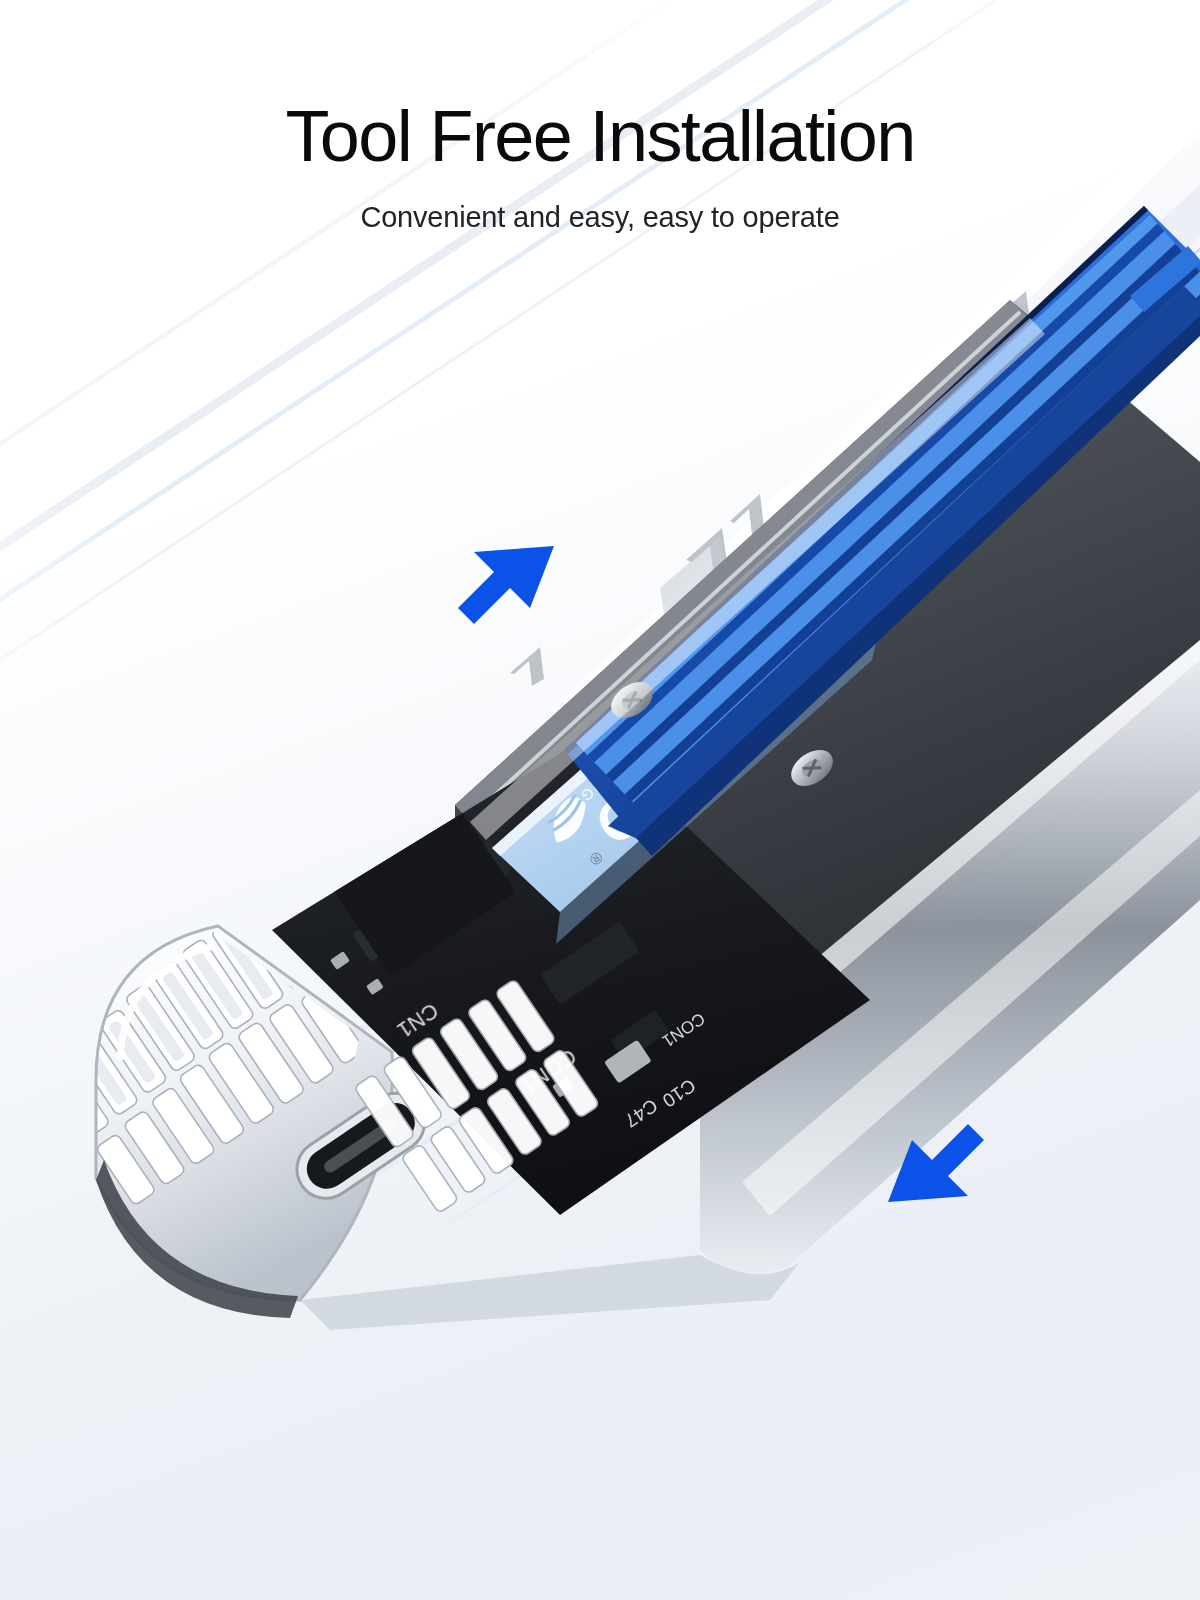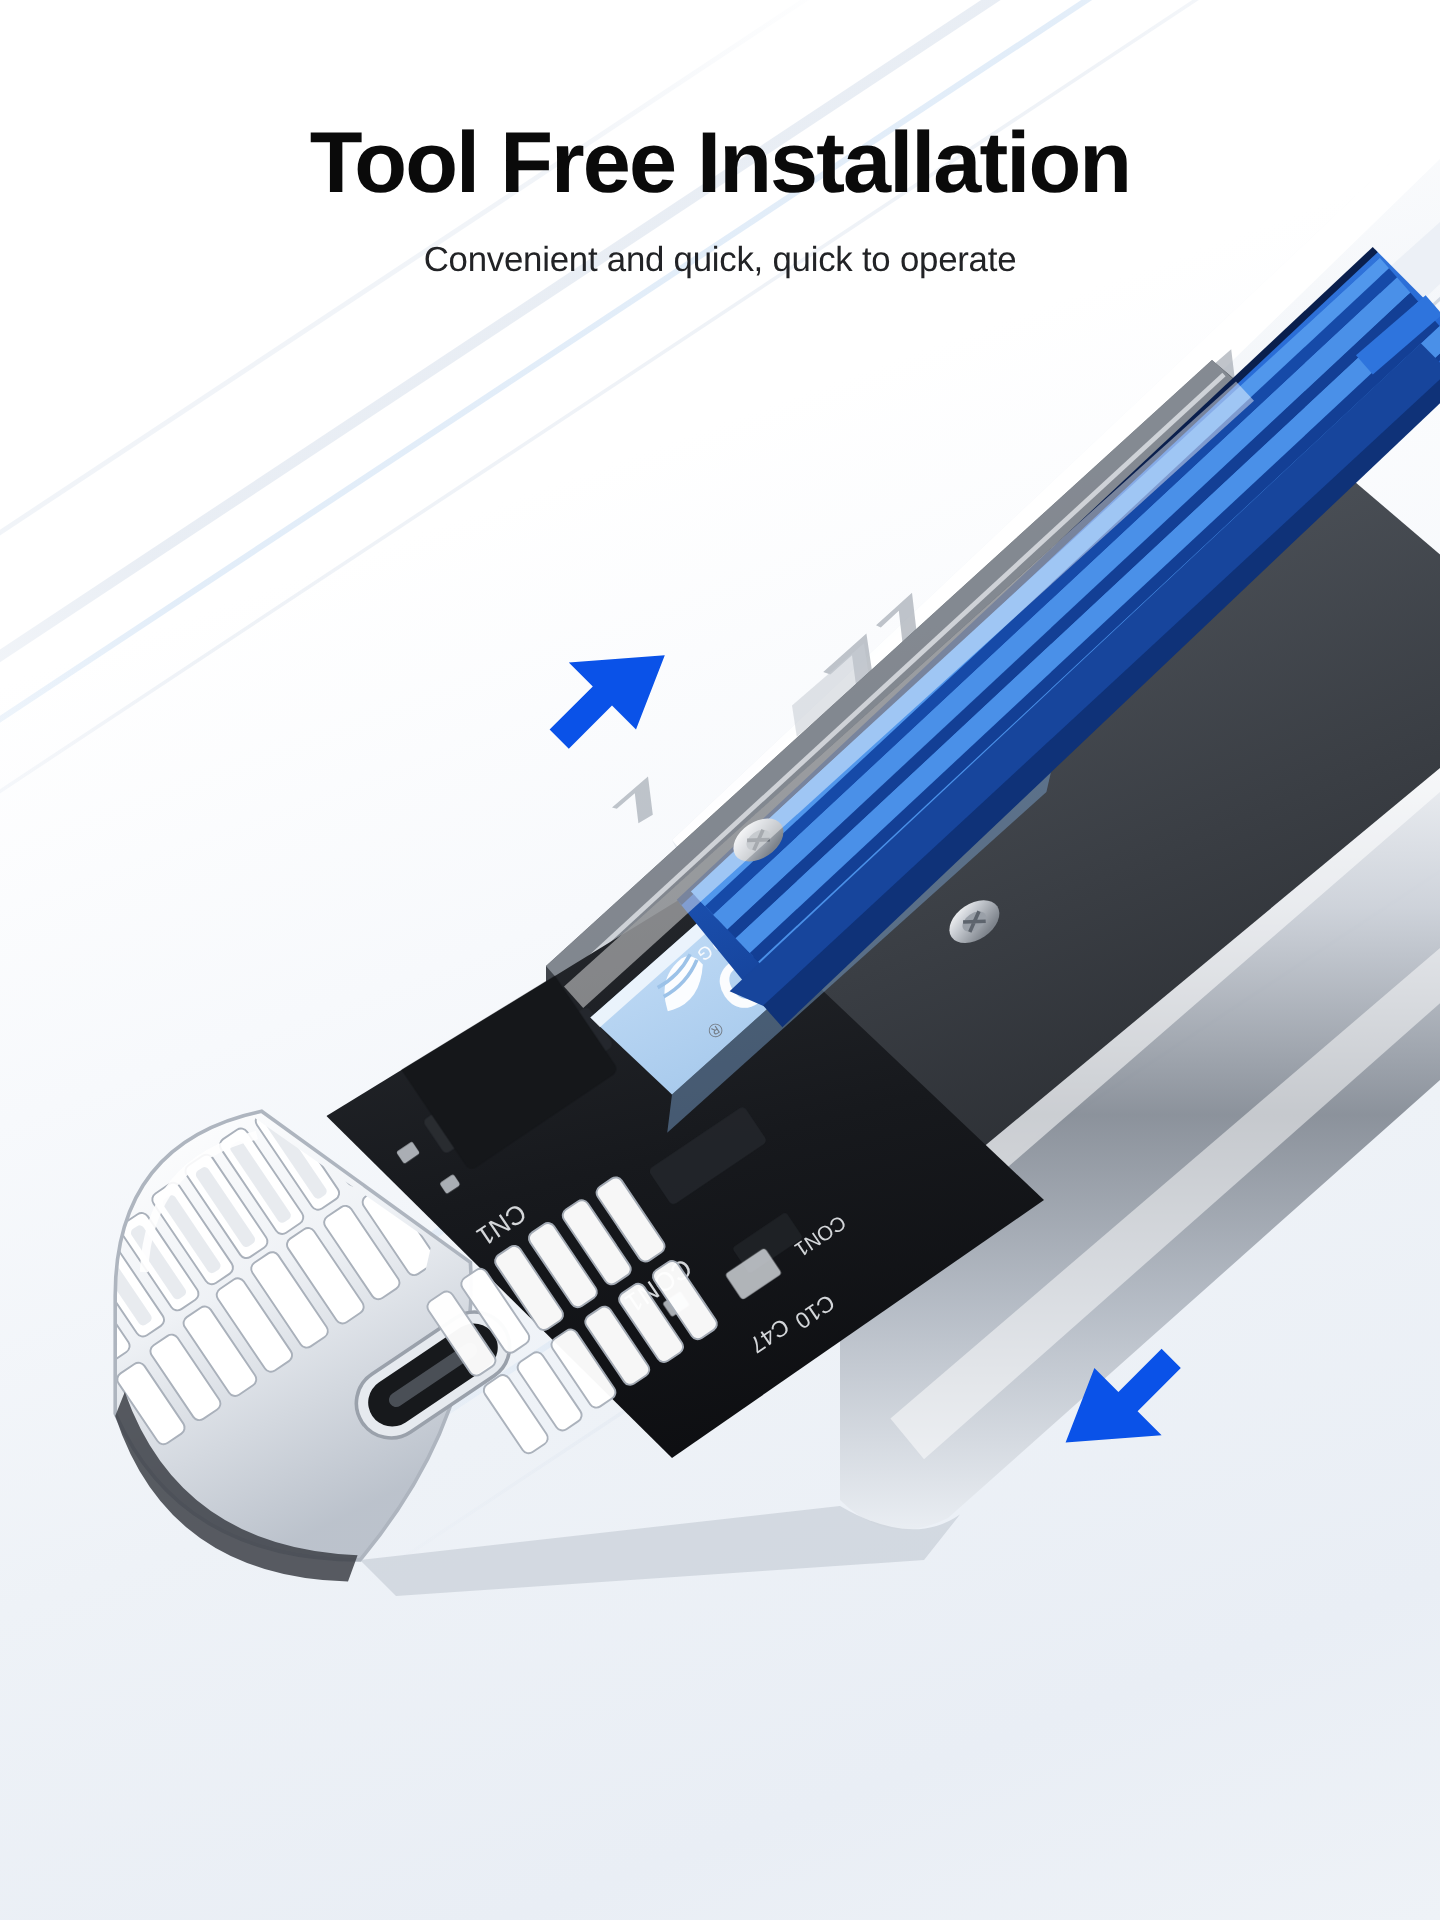--- a/index.html
+++ b/index.html
@@ -31,21 +31,21 @@
     background:linear-gradient(90deg,rgba(160,195,235,0) 0%,rgba(150,190,232,.55) 25%,rgba(150,190,232,.55) 75%,rgba(160,195,235,0) 100%);
   }
   .streak.dim {
     background:linear-gradient(90deg,rgba(205,216,230,0) 0%,rgba(201,213,229,.75) 25%,rgba(201,213,229,.75) 75%,rgba(205,216,230,0) 100%);
   }
 
   
   #header { position:absolute; top:0; left:0; width:1200px; text-align:center; z-index:40; }
   #title {
     font-size:72px;
-    font-weight:700;
+    font-weight:400;
     letter-spacing:-1.6px;
     color:#0a0a0a;
     line-height:1;
     margin-top:100px;
   }
   #subtitle {
     font-size:29px;
     font-weight:400;
     color:#222326;
     margin-top:29px;
@@ -91,21 +91,21 @@
   <div class="streak blue" style="left:-220px;  top:742px;  width:1750px; height:5px;  opacity:.5;"></div>
   <div class="streak dim" style="left:-200px;  top:790px;  width:1750px; height:3px;  opacity:.4;"></div>
   <div class="streak blue" style="left:180px;   top:1145px; width:1500px; height:7px;  opacity:.45;"></div>
   <div class="streak dim" style="left:200px;   top:1196px; width:1500px; height:4px;  opacity:.45;"></div>
   <div class="streak blue" style="left:250px;   top:1255px; width:1400px; height:5px;  opacity:.35;"></div>
   <div class="streak dim" style="left:300px;   top:1320px; width:1300px; height:3px;  opacity:.3;"></div>
   <div class="streak dim" style="left:-300px;  top:640px;  width:1200px; height:4px;  opacity:.35;"></div>
 
   <div id="header">
     <h1 id="title">Tool Free Installation</h1>
-    <p id="subtitle">Convenient and quick, quick to operate</p>
+    <p id="subtitle">Convenient and easy, easy to operate</p>
   </div>
 
 
   <svg id="product" viewBox="0 0 1200 1600">
     <defs>
 
       <linearGradient id="shellTop" x1="0" y1="0" x2="0.3" y2="1">
         <stop offset="0%" stop-color="#ffffff"></stop>
         <stop offset="35%" stop-color="#fbfcfe"></stop>
         <stop offset="70%" stop-color="#e6ebf2"></stop>

